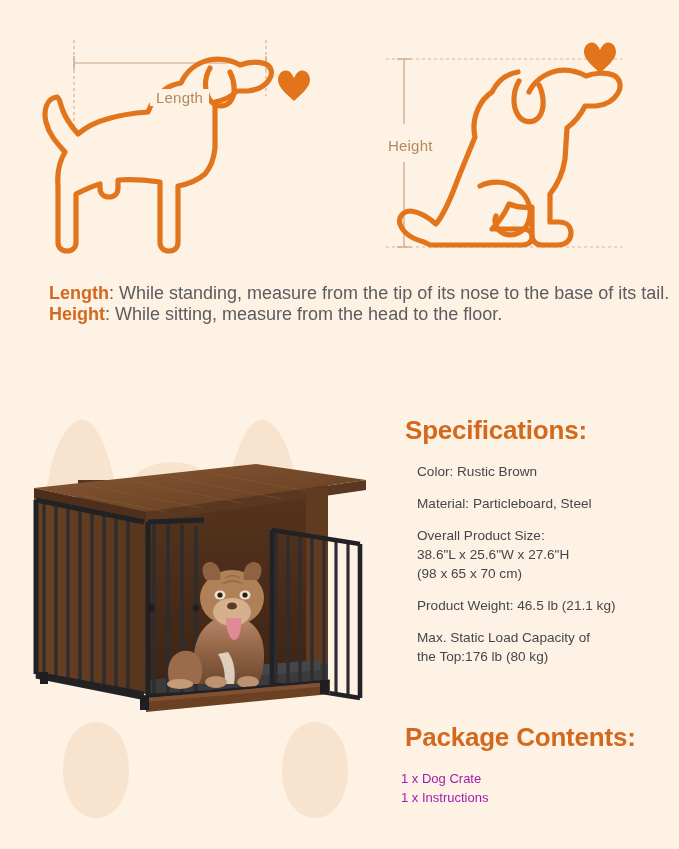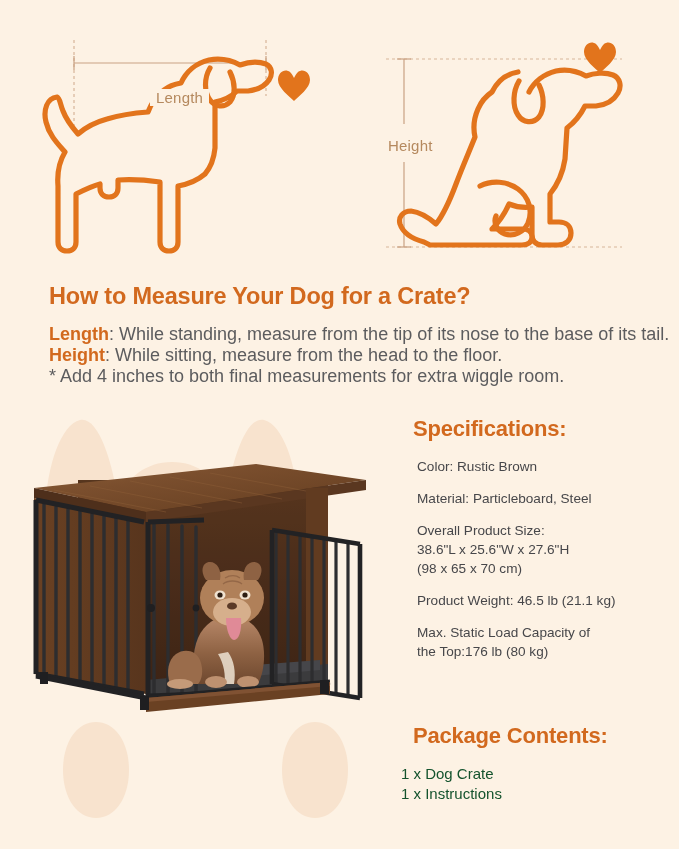--- a/index.html
+++ b/index.html
@@ -97,42 +97,42 @@
 
   
   .spec-col {
     position: absolute;
     left: 401px;
     top: 416px;
     width: 262px;
   }
   .h2 {
     color: #D2691E;
-    font-size: 22px;
+    font-size: 26px;
     font-weight: bold;
-    margin: 0 0 16px 12px;
+    margin: 0 0 16px 4px;
     letter-spacing: -0.2px;
     line-height: 1.15;
   }
   .spec-item {
     color: #47474A;
     font-size: 13.6px;
     line-height: 19px;
     margin: 0 0 13px 16px;
     white-space: pre-line;
   }
   .pkg-col {
     position: absolute;
     left: 401px;
     top: 723px;
     width: 262px;
   }
   .pkg-item {
-    color: #14532d;
-    font-size: 15px;
+    color: #a21caf;
+    font-size: 13px;
     line-height: 19.5px;
     margin: 0;
   }
 </style>
 </head>
 <body>
 
 <div id="page">
 
   <svg class="wm-layer" viewBox="0 0 679 849">
@@ -259,24 +259,22 @@
           <path d="M212 10 C212 2 219 -2 224 2 C226 4 227 6 228 8
                    C229 6 230 4 232 2 C237 -2 244 2 244 10
                    C244 18 233 26 228 31 C223 26 212 18 212 10 Z" fill="#E2741C" transform="translate(0,8)"></path>
         </g>
       </svg>
       <span class="dim-label label-height">Height</span>
     </div>
   </div>
 
   <div class="measure-block">
-    <h1 class="h1">How to Measure Your Dog for a Crate?</h1>
     <p class="line"><span class="k">Length</span><span>: </span><span>While standing, measure from the tip of its nose to the base of its tail.</span></p>
     <p class="line"><span class="k">Height</span><span>: </span><span>While sitting, measure from the head to the floor.</span></p>
-    <p class="line">* Add 4 inches to both final measurements for extra wiggle room.</p>
   </div>
 
   <div class="product-wrap">
     <svg class="product-svg" width="360" height="300" viewBox="0 0 360 300">
       <defs>
         <linearGradient id="woodTop" x1="0" y1="0" x2="1" y2="1">
           <stop offset="0%" stop-color="#8B5E38"></stop>
           <stop offset="35%" stop-color="#7A4E2D"></stop>
           <stop offset="70%" stop-color="#6E4526"></stop>
           <stop offset="100%" stop-color="#5E3A20"></stop>

